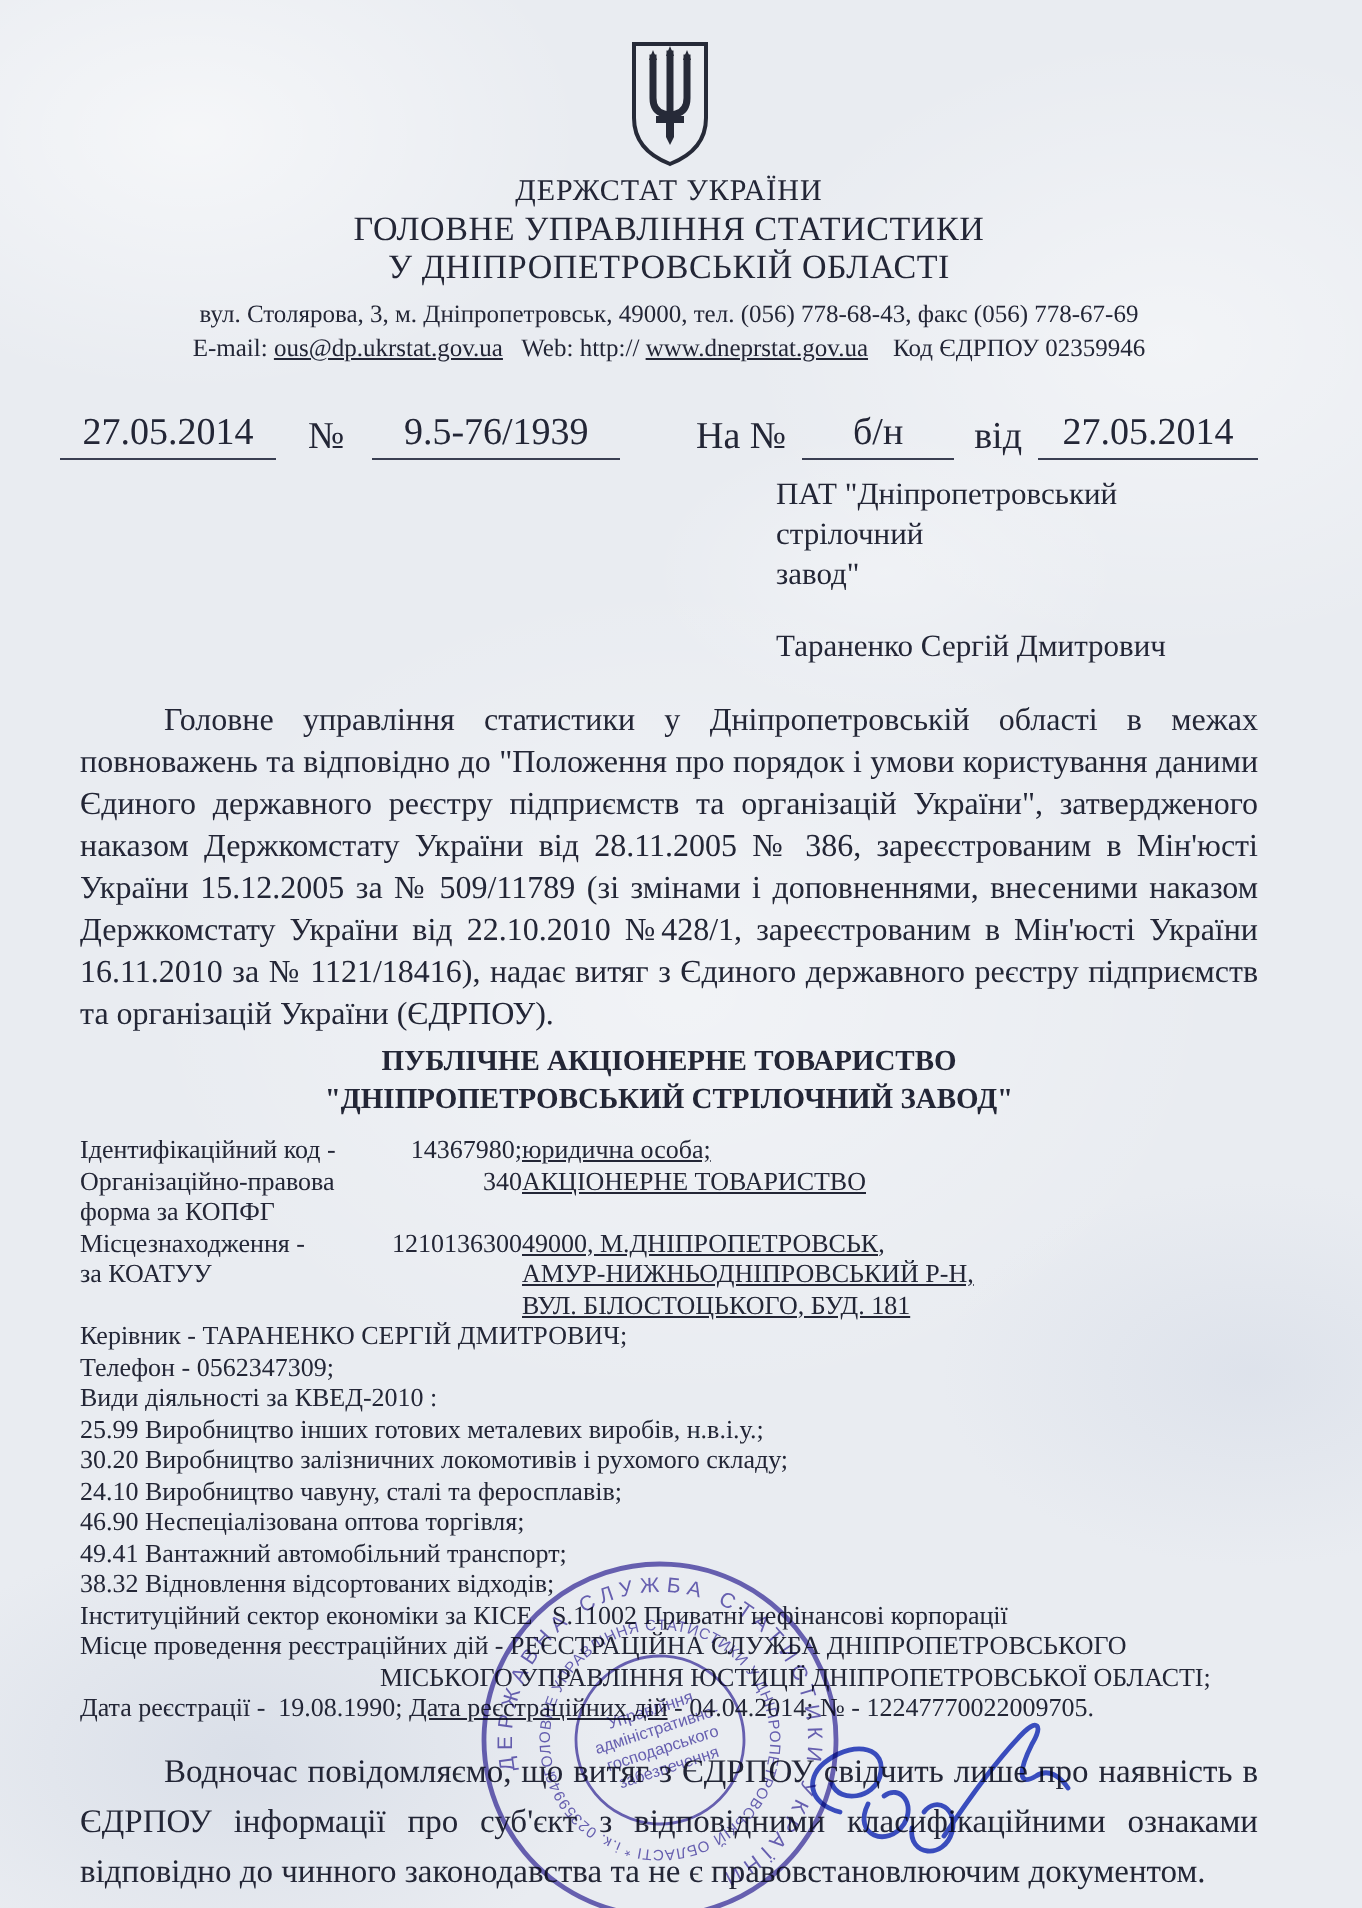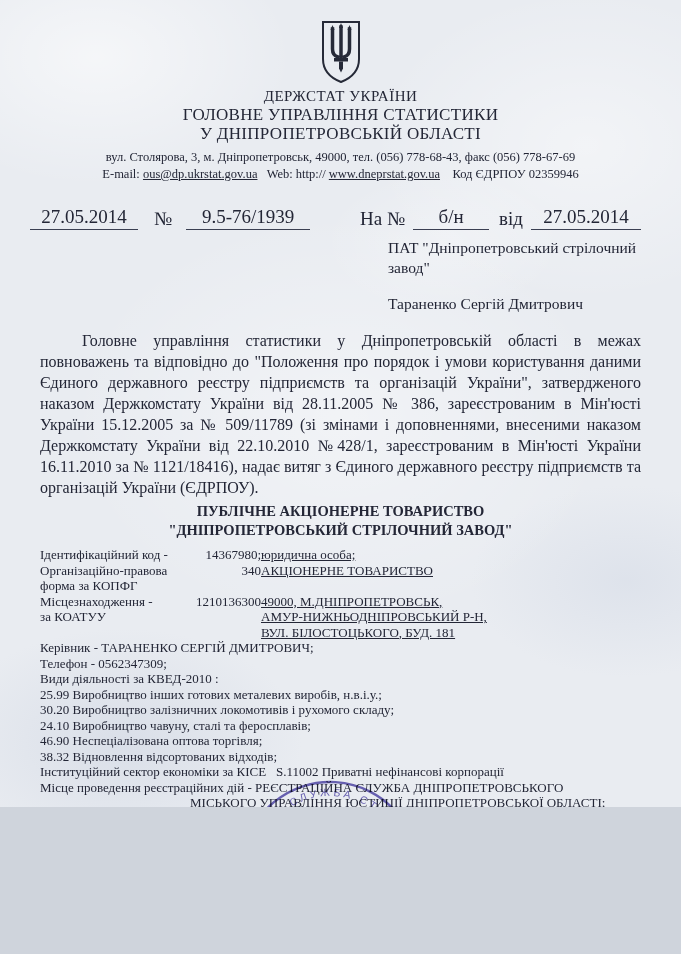--- a/index.html
+++ b/index.html
@@ -1,29 +1,29 @@
 <!DOCTYPE html>
 <html lang="uk"><head>
 <meta charset="utf-8">
 <title>Витяг з ЄДРПОУ — скан</title>
 <style>
   html,body{margin:0;padding:0;background:#cfd4dc;}
   .page{
-    width:681px;height:807px;position:relative;overflow:hidden;margin:0 auto;
+    width:681px;height:954px;position:relative;overflow:hidden;margin:0 auto;
     background-color:#e9ecf1;
     background-image:
       radial-gradient(ellipse 320px 210px at 14% 7%, rgba(255,255,255,.55), transparent 62%),
       radial-gradient(ellipse 360px 260px at 86% 18%, rgba(255,255,255,.42), transparent 60%),
       radial-gradient(ellipse 420px 320px at 50% 52%, rgba(255,255,255,.38), transparent 65%),
       radial-gradient(ellipse 300px 190px at 18% 92%, rgba(205,212,225,.55), transparent 60%),
       radial-gradient(ellipse 260px 160px at 92% 72%, rgba(208,215,228,.45), transparent 60%),
       radial-gradient(ellipse 200px 120px at 65% 30%, rgba(255,255,255,.3), transparent 60%);
     font-family:"Liberation Serif","DejaVu Serif",serif;
     color:#232636;
-    padding:20px 40px 0 40px;
+    padding:20px 52px 0 40px;
     box-sizing:border-box;
   }
   
   .letterhead{text-align:center;}
   .emblem{display:block;margin:0 auto 4px auto;}
   .org1{font-size:15px;letter-spacing:.5px;margin-top:4px;}
   .org-bold{font-size:17px;font-weight:normal;line-height:19px;letter-spacing:.3px;}
   .addr{font-size:12.5px;margin-top:7px;line-height:15px;}
   .contact{font-size:12.5px;margin-top:2px;line-height:15px;}
   .ulink{text-decoration:underline;}
@@ -138,20 +138,21 @@
 АМУР-НИЖНЬОДНІПРОВСЬКИЙ Р-Н,
 ВУЛ. БІЛОСТОЦЬКОГО, БУД. 181</span>
     </div>
     <div class="line">Керівник - ТАРАНЕНКО СЕРГІЙ ДМИТРОВИЧ;</div>
     <div class="line">Телефон - 0562347309;</div>
     <div class="line">Види діяльності за КВЕД-2010 :</div>
     <div class="line">25.99 Виробництво інших готових металевих виробів, н.в.і.у.;</div>
     <div class="line">30.20 Виробництво залізничних локомотивів і рухомого складу;</div>
     <div class="line">24.10 Виробництво чавуну, сталі та феросплавів;</div>
     <div class="line">46.90 Неспеціалізована оптова торгівля;</div>
+    <div class="line">49.41 Вантажний автомобільний транспорт;</div>
     <div class="line">38.32 Відновлення відсортованих відходів;</div>
     <div class="line">Інституційний сектор економіки за КІСЕ   S.11002 Приватні нефінансові корпорації</div>
     <div class="line">Місце проведення реєстраційних дій - РЕЄСТРАЦІЙНА СЛУЖБА ДНІПРОПЕТРОВСЬКОГО</div>
     <div class="line indent150">МІСЬКОГО УПРАВЛІННЯ ЮСТИЦІЇ ДНІПРОПЕТРОВСЬКОЇ ОБЛАСТІ;</div>
     <div class="line"><span>Дата реєстрації -  19.08.1990; </span><span class="u-inline">Дата реєстраційних дій</span><span> - 04.04.2014; № - 12247770022009705.</span></div>
   </section>
 
   <p class="closing">Водночас повідомляємо, що витяг з ЄДРПОУ свідчить лише про наявність в ЄДРПОУ інформації про суб'єкт з відповідними класифікаційними ознаками відповідно до чинного законодавства та не є правовстановлюючим документом.</p>
 
   <svg class="stamp" width="184" height="184" viewBox="0 0 184 184">

